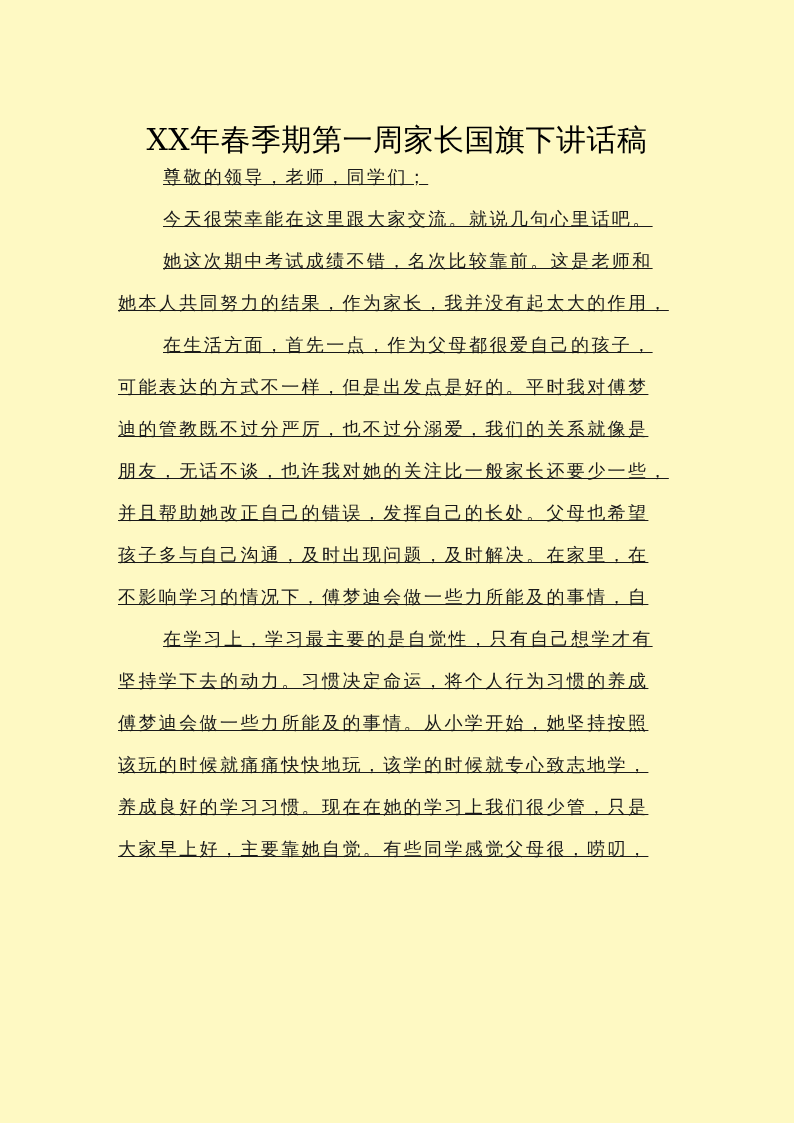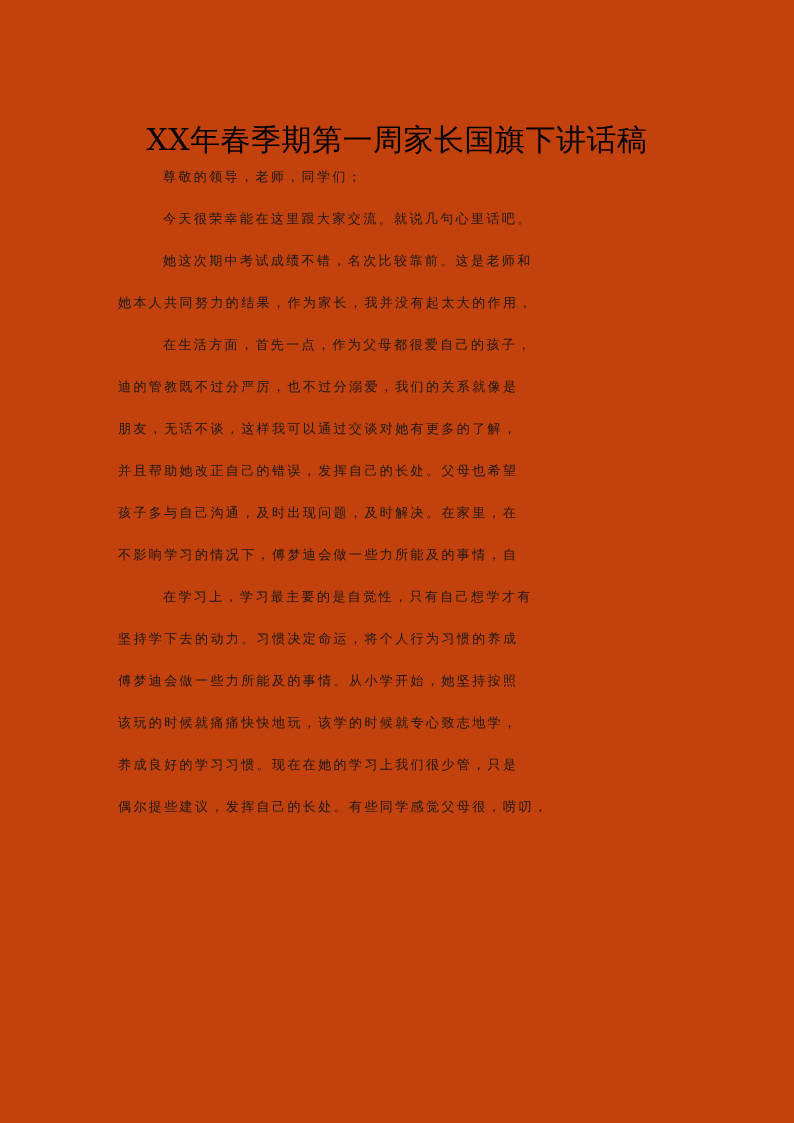--- a/index.html
+++ b/index.html
@@ -14,21 +14,21 @@
       overflow: hidden;
       color: #111111;
       font-family: "DejaVu Serif", "Liberation Serif", serif;
     }
     .page {
       position: absolute;
       left: 0;
       top: 0;
       width: 794px;
       height: 1123px;
-      background: #c2410c;
+      background: #fef9c3;
     }
     .title {
       position: absolute;
       left: 0;
       top: 100px;
       width: 794px;
       text-align: center;
       font-size: 30px;
       line-height: 40px;
       font-weight: normal;
@@ -38,46 +38,48 @@
     }
     .body-text {
       position: absolute;
       left: 118px;
       top: 156px;
       width: 580px;
     }
     .line {
       height: 42px;
       line-height: 42px;
-      font-size: 13px;
+      font-size: 18px;
       white-space: nowrap;
       letter-spacing: 2.4px;
       color: #1a1a1a;
+      text-decoration: underline;
     }
     .line.indent {
       padding-left: 45px;
     }
   </style>
 </head>
 <body>
 
 <div class="page">
   <h1 class="title">XX年春季期第一周家长国旗下讲话稿</h1>
 
   <div class="body-text">
     <div class="line indent">尊敬的领导，老师，同学们；</div>
     <div class="line indent">今天很荣幸能在这里跟大家交流。就说几句心里话吧。</div>
     <div class="line indent">她这次期中考试成绩不错，名次比较靠前。这是老师和</div>
     <div class="line">她本人共同努力的结果，作为家长，我并没有起太大的作用，</div>
     <div class="line indent">在生活方面，首先一点，作为父母都很爱自己的孩子，</div>
+    <div class="line">可能表达的方式不一样，但是出发点是好的。平时我对傅梦</div>
     <div class="line">迪的管教既不过分严厉，也不过分溺爱，我们的关系就像是</div>
-    <div class="line">朋友，无话不谈，这样我可以通过交谈对她有更多的了解，</div>
+    <div class="line">朋友，无话不谈，也许我对她的关注比一般家长还要少一些，</div>
     <div class="line">并且帮助她改正自己的错误，发挥自己的长处。父母也希望</div>
     <div class="line">孩子多与自己沟通，及时出现问题，及时解决。在家里，在</div>
     <div class="line">不影响学习的情况下，傅梦迪会做一些力所能及的事情，自</div>
     <div class="line indent">在学习上，学习最主要的是自觉性，只有自己想学才有</div>
     <div class="line">坚持学下去的动力。习惯决定命运，将个人行为习惯的养成</div>
     <div class="line">傅梦迪会做一些力所能及的事情。从小学开始，她坚持按照</div>
     <div class="line">该玩的时候就痛痛快快地玩，该学的时候就专心致志地学，</div>
     <div class="line">养成良好的学习习惯。现在在她的学习上我们很少管，只是</div>
-    <div class="line">偶尔提些建议，发挥自己的长处。有些同学感觉父母很，唠叨，</div>
+    <div class="line">大家早上好，主要靠她自觉。有些同学感觉父母很，唠叨，</div>
   </div>
 </div>
 
 </body></html>

